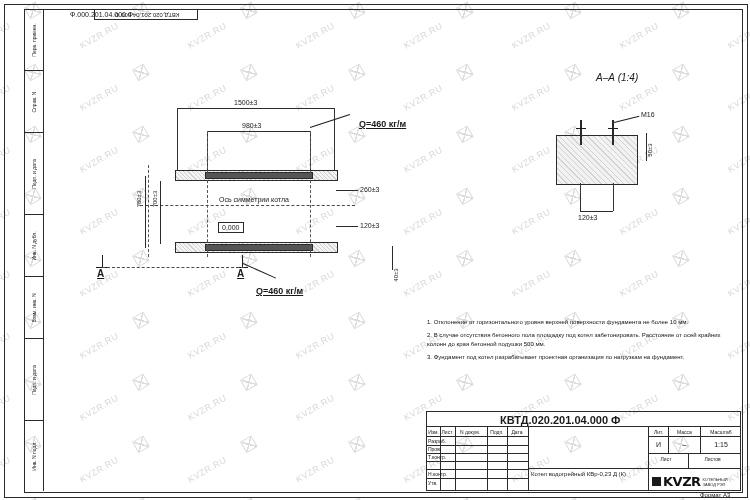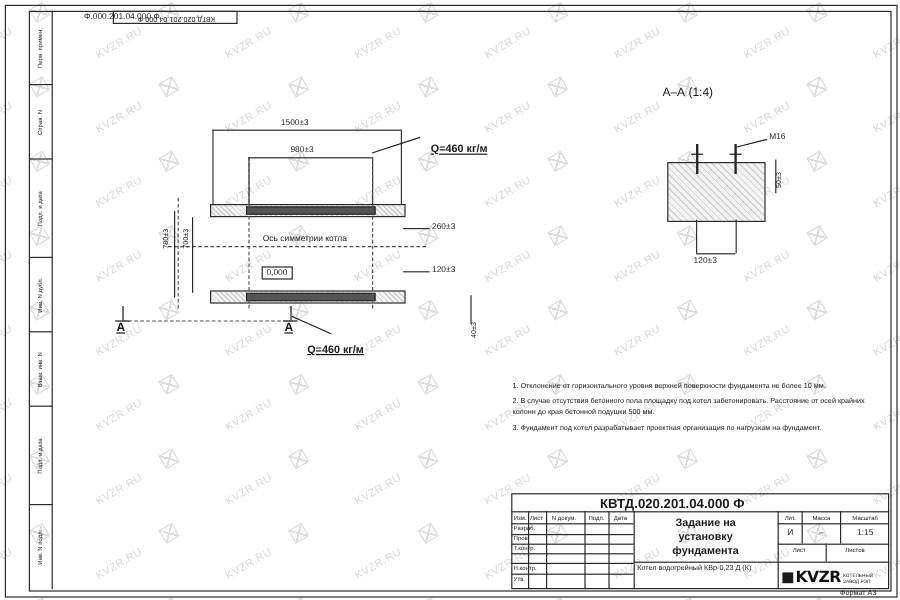--- a/index.html
+++ b/index.html
@@ -319,21 +319,21 @@
   <div class="ln hl" style="left:96px;top:267px;width:12px;"></div>
   <div class="ln vl" style="left:102px;top:255px;height:12px;"></div>
   <span class="t t10 bold" style="left:97px;top:268px;">А</span>
 
   <div class="ln hl" style="left:236px;top:267px;width:12px;"></div>
   <div class="ln vl" style="left:242px;top:255px;height:12px;"></div>
   <span class="t t10 bold" style="left:237px;top:268px;">А</span>
 
   <div class="dashdot" style="left:102px;top:267px;width:142px;"></div>
 
-  <span class="t t10" style="left:552px;top:72px;">А–А (1:4)</span>
+  <span class="t t10" style="left:596px;top:72px;font-style:italic;">А–А (1:4)</span>
 
   <div class="secblock" style="left:556px;top:135px;width:80px;height:48px;"></div>
 
   <div class="ln vl" style="left:580px;top:120px;height:25px;width:2px;background:#2a2a2a;"></div>
   <div class="ln vl" style="left:612px;top:120px;height:25px;width:2px;background:#2a2a2a;"></div>
   <div class="ln hl" style="left:576px;top:128px;width:10px;"></div>
   <div class="ln hl" style="left:608px;top:128px;width:10px;"></div>
 
   <div class="ln hl" style="left:614px;top:122px;width:26px;transform:rotate(-14deg);transform-origin:left center;"></div>
   <span class="t t7" style="left:641px;top:111px;">М16</span>
@@ -377,25 +377,20 @@
   <div class="tbl" style="left:426px;top:461px;width:102px;height:1px;"></div>
   <div class="tbl" style="left:426px;top:469px;width:102px;height:1px;"></div>
   <div class="tbl" style="left:426px;top:478px;width:102px;height:1px;"></div>
 
   <span class="cell" style="left:428px;top:438px;">Разраб.</span>
   <span class="cell" style="left:428px;top:446px;">Пров.</span>
   <span class="cell" style="left:428px;top:454px;">Т.контр.</span>
   <span class="cell" style="left:428px;top:471px;">Н.контр.</span>
   <span class="cell" style="left:428px;top:480px;">Утв.</span>
 
-  <div style="position:absolute;left:530px;top:429px;width:116px;text-align:center;font-size:9px;font-weight:bold;line-height:12px;">
-    <div>Задание на</div>
-    <div>установку</div>
-    <div>фундамента</div>
-  </div>
 
   <div class="tbl" style="left:648px;top:436px;width:93px;height:1px;"></div>
   <div class="tbl" style="left:648px;top:453px;width:93px;height:1px;"></div>
   <div class="tbl" style="left:668px;top:426px;width:1px;height:27px;"></div>
   <div class="tbl" style="left:700px;top:426px;width:1px;height:27px;"></div>
 
   <span class="cellc" style="left:649px;top:429px;width:19px;">Лит.</span>
   <span class="cellc" style="left:669px;top:429px;width:31px;">Масса</span>
   <span class="cellc" style="left:701px;top:429px;width:40px;">Масштаб</span>
 

